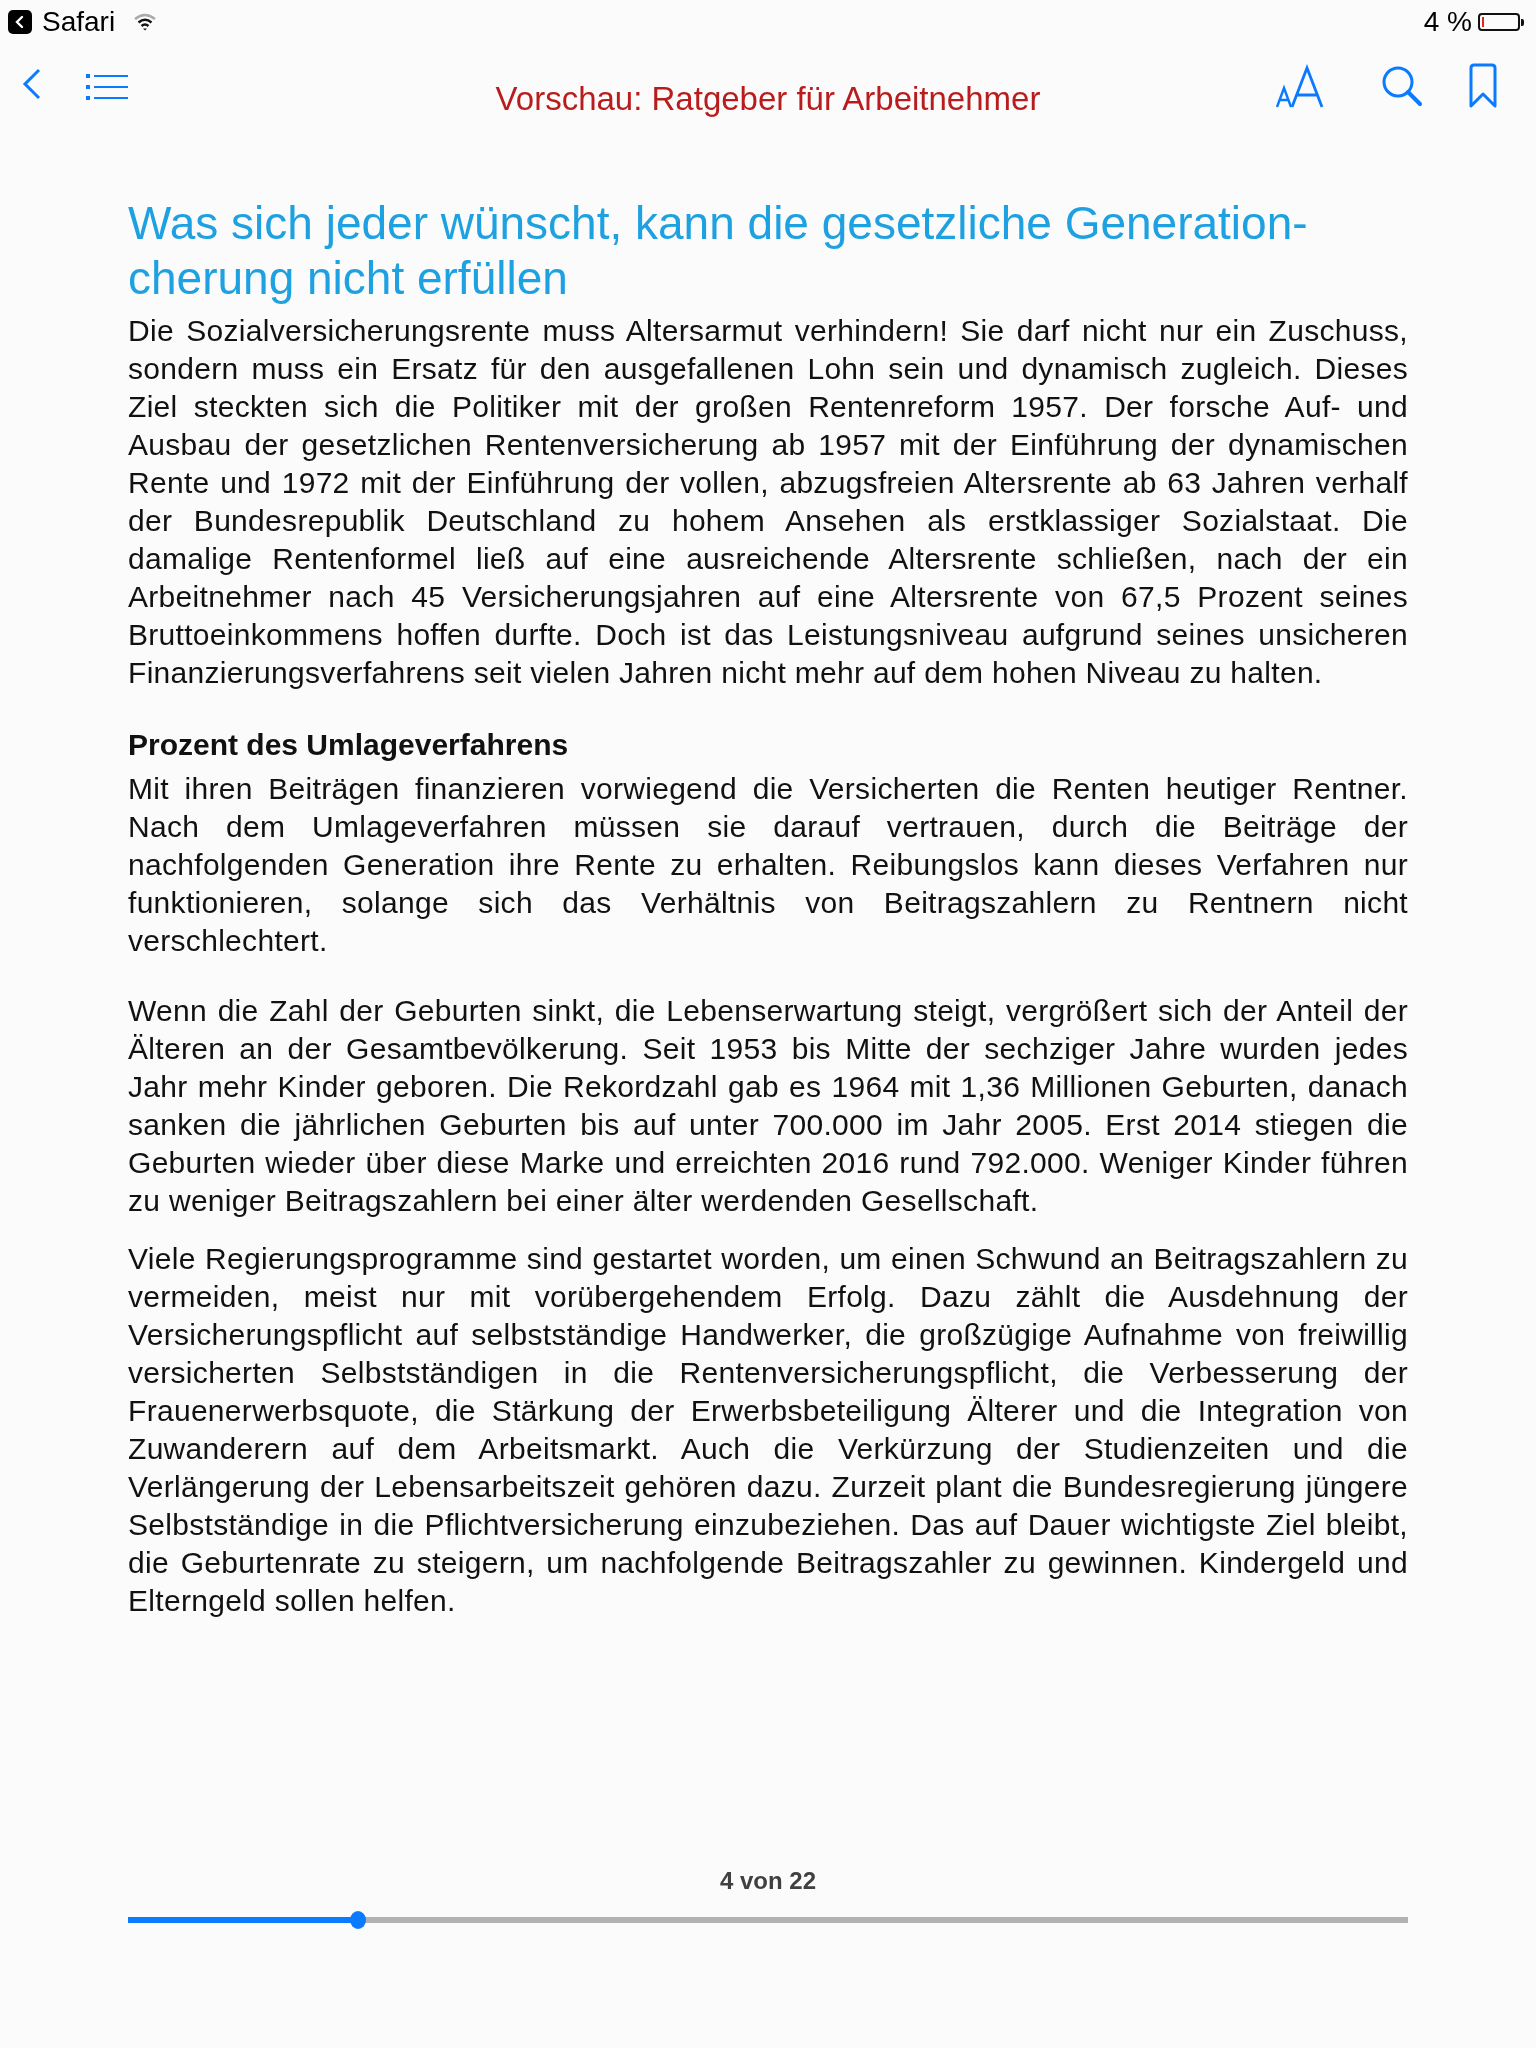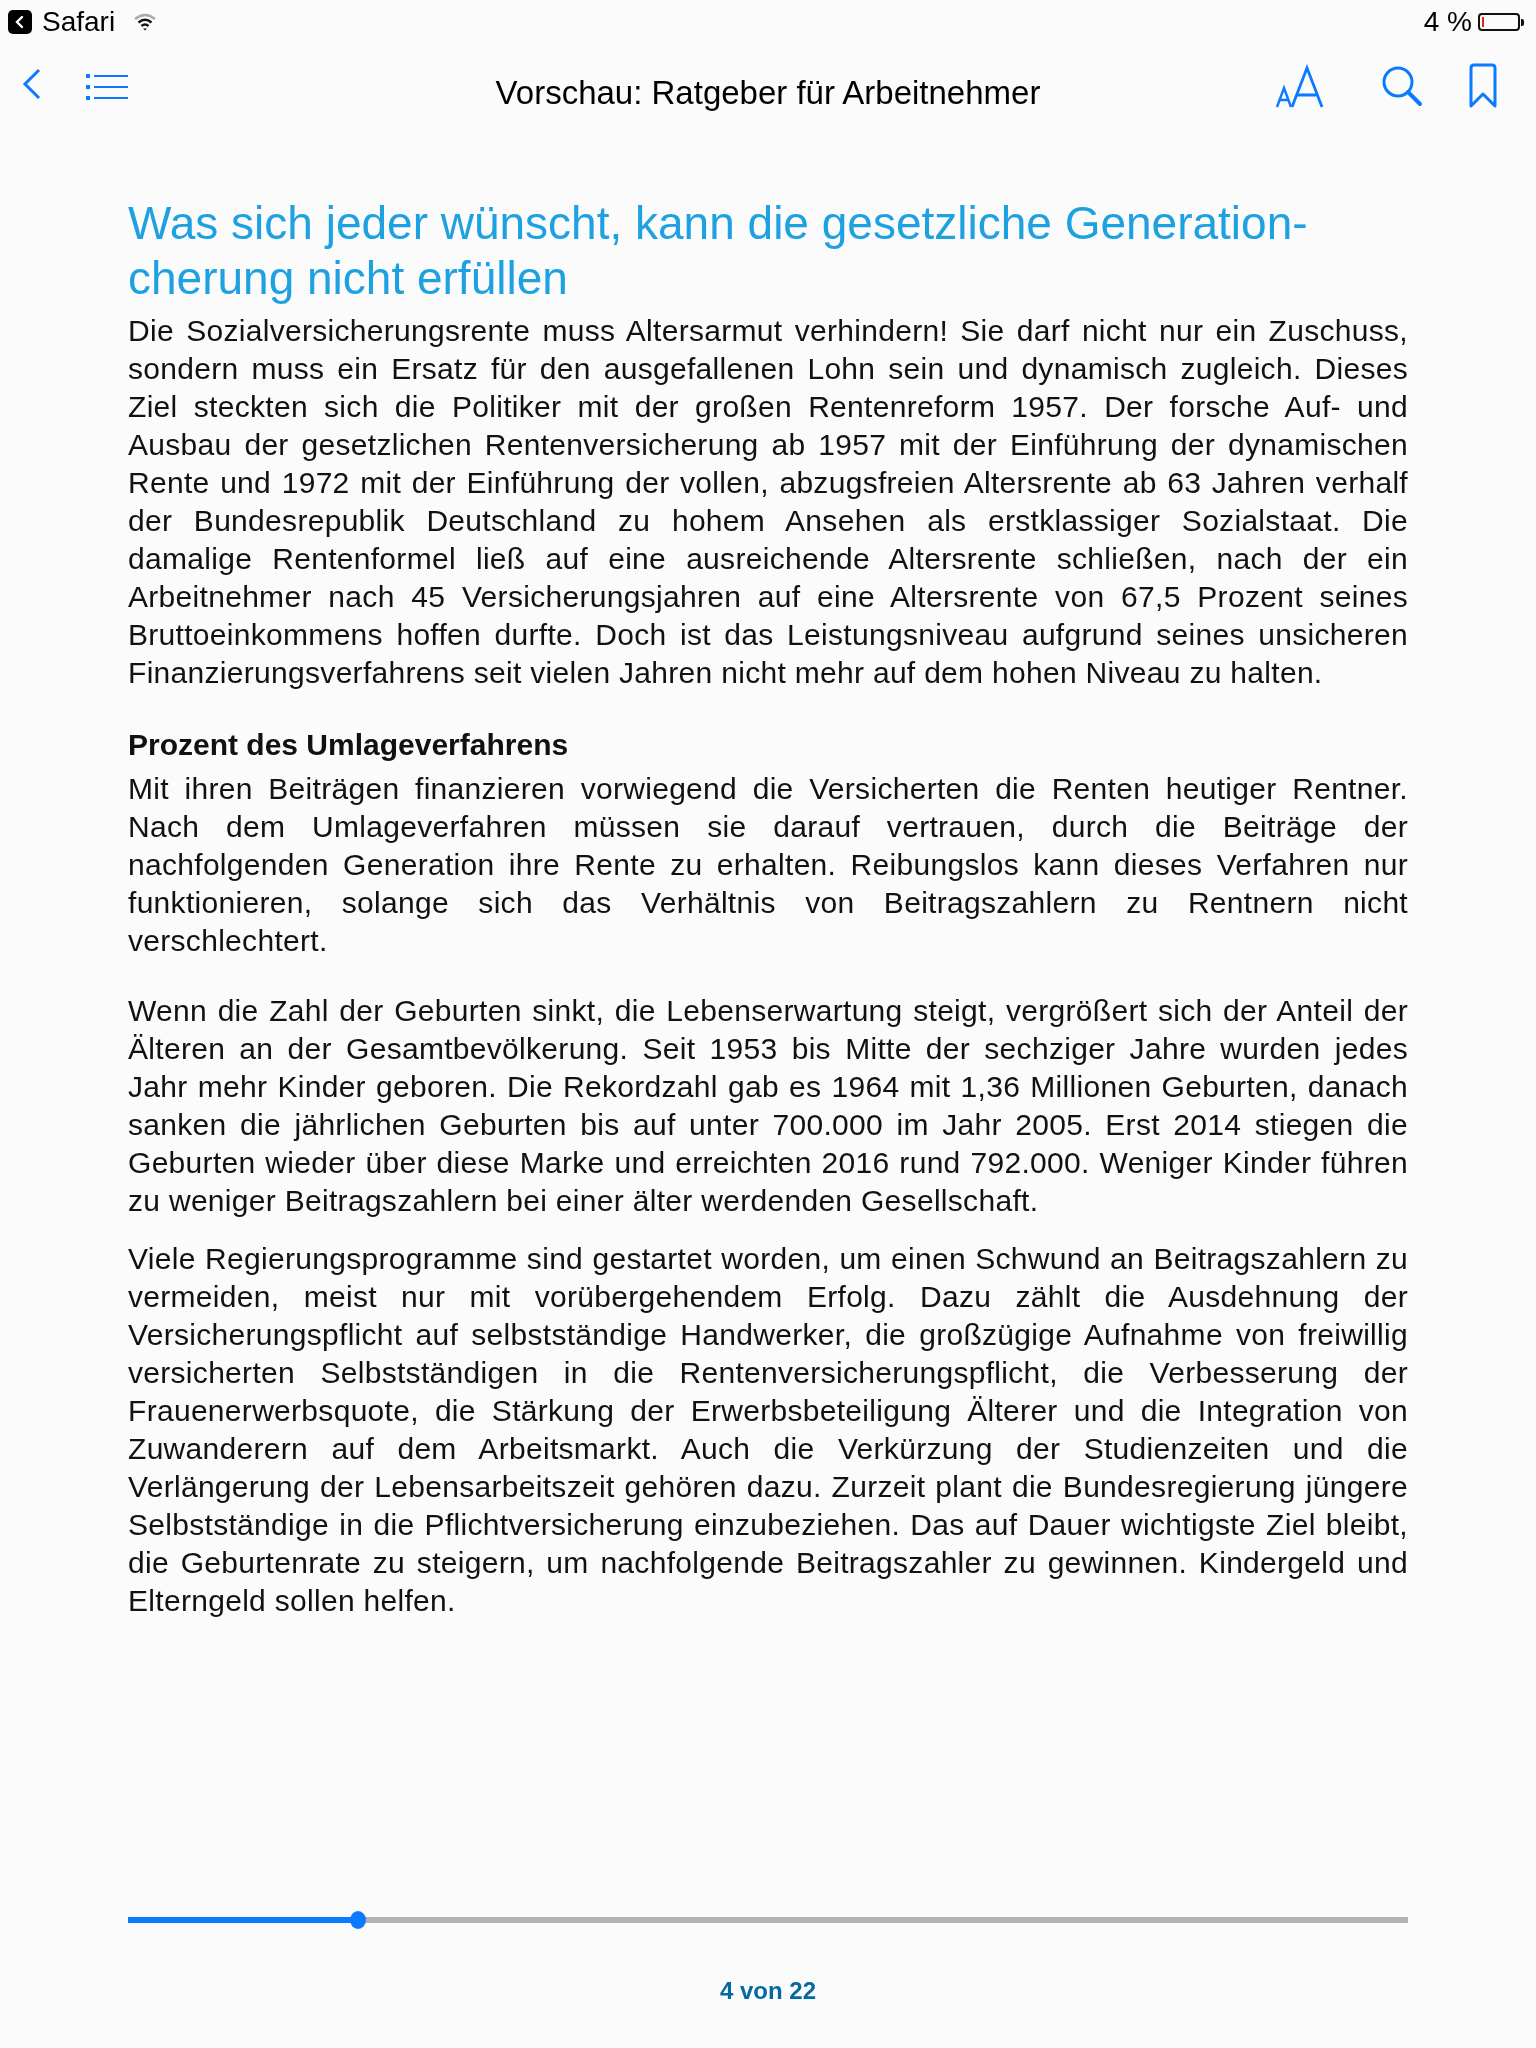--- a/index.html
+++ b/index.html
@@ -10,35 +10,35 @@
   .statusbar { position:absolute; top:0; left:0; width:1536px; height:40px; font-size:28px; color:#000; }
   .sb-left { position:absolute; left:8px; top:6px; display:flex; align-items:center; gap:10px; }
   .back-app { width:24px; height:24px; background:#000; border-radius:5px; display:flex; align-items:center; justify-content:center; }
   .sb-time { position:absolute; left:0; right:0; top:6px; text-align:center; font-weight:500; }
   .sb-right { position:absolute; right:16px; top:6px; display:flex; align-items:center; gap:6px; }
   .battery { width:42px; height:18px; border:2px solid #111; border-radius:4px; position:relative; box-sizing:border-box; }
   .battery::after { content:""; position:absolute; right:-6px; top:4px; width:3px; height:7px; background:#111; border-radius:0 2px 2px 0; }
   .battery-fill { position:absolute; left:2px; top:2px; bottom:2px; width:2px; background:#e0261d; }
 
   .navbar { position:absolute; top:58px; left:0; width:1536px; height:56px; }
-  .nav-title { position:absolute; left:0; right:0; top:16px; text-align:center; font-size:33px; font-weight:500; color:#000000; }
+  .nav-title { position:absolute; left:0; right:0; top:22px; text-align:center; font-size:33px; font-weight:500; color:#b91c1c; }
   .nav-btn { position:absolute; top:4px; cursor:pointer; color:#0a7aff; }
   .nav-btn svg { display:block; }
 
   .content { position:absolute; left:128px; width:1280px; top:196px; }
   .chapter-title { font-size:46px; line-height:55px; color:#1ea1e1; margin:0 0 6px 0; font-weight:normal; }
   .para { font-size:30px; line-height:38px; text-align:justify; margin:0; hyphens:manual; letter-spacing:0.3px; }
   .subhead { font-size:30px; font-weight:bold; margin:34px 0 6px 0; line-height:38px; }
   .gap-lg { margin-top:32px; }
   .gap-sm { margin-top:20px; }
 
   .slider { position:absolute; left:128px; width:1280px; top:1917px; height:6px; background:#b2b2b2; cursor:pointer; }
   .slider-fill { position:absolute; left:0; top:0; height:6px; background:#0a7aff; }
   .slider-knob { position:absolute; top:-6px; width:16px; height:18px; border-radius:50%; background:#0a7aff; margin-left:-8px; }
-  .page-label { position:absolute; left:0; right:0; top:1977px; text-align:center; font-size:24px; font-weight:bold; color:#0369a1; }
+  .page-label { position:absolute; left:0; right:0; top:1867px; text-align:center; font-size:24px; font-weight:bold; color:#404040; }
 </style>
 </head>
 <body>
 
 <div class="statusbar">
   <div class="sb-left">
     <span class="back-app">
       <svg width="12" height="14" viewBox="0 0 12 14">
           <path d="M8 2 L3 7 L8 12" stroke="#fff" stroke-width="2.4" fill="none" stroke-linecap="round"></path>
         </svg>

